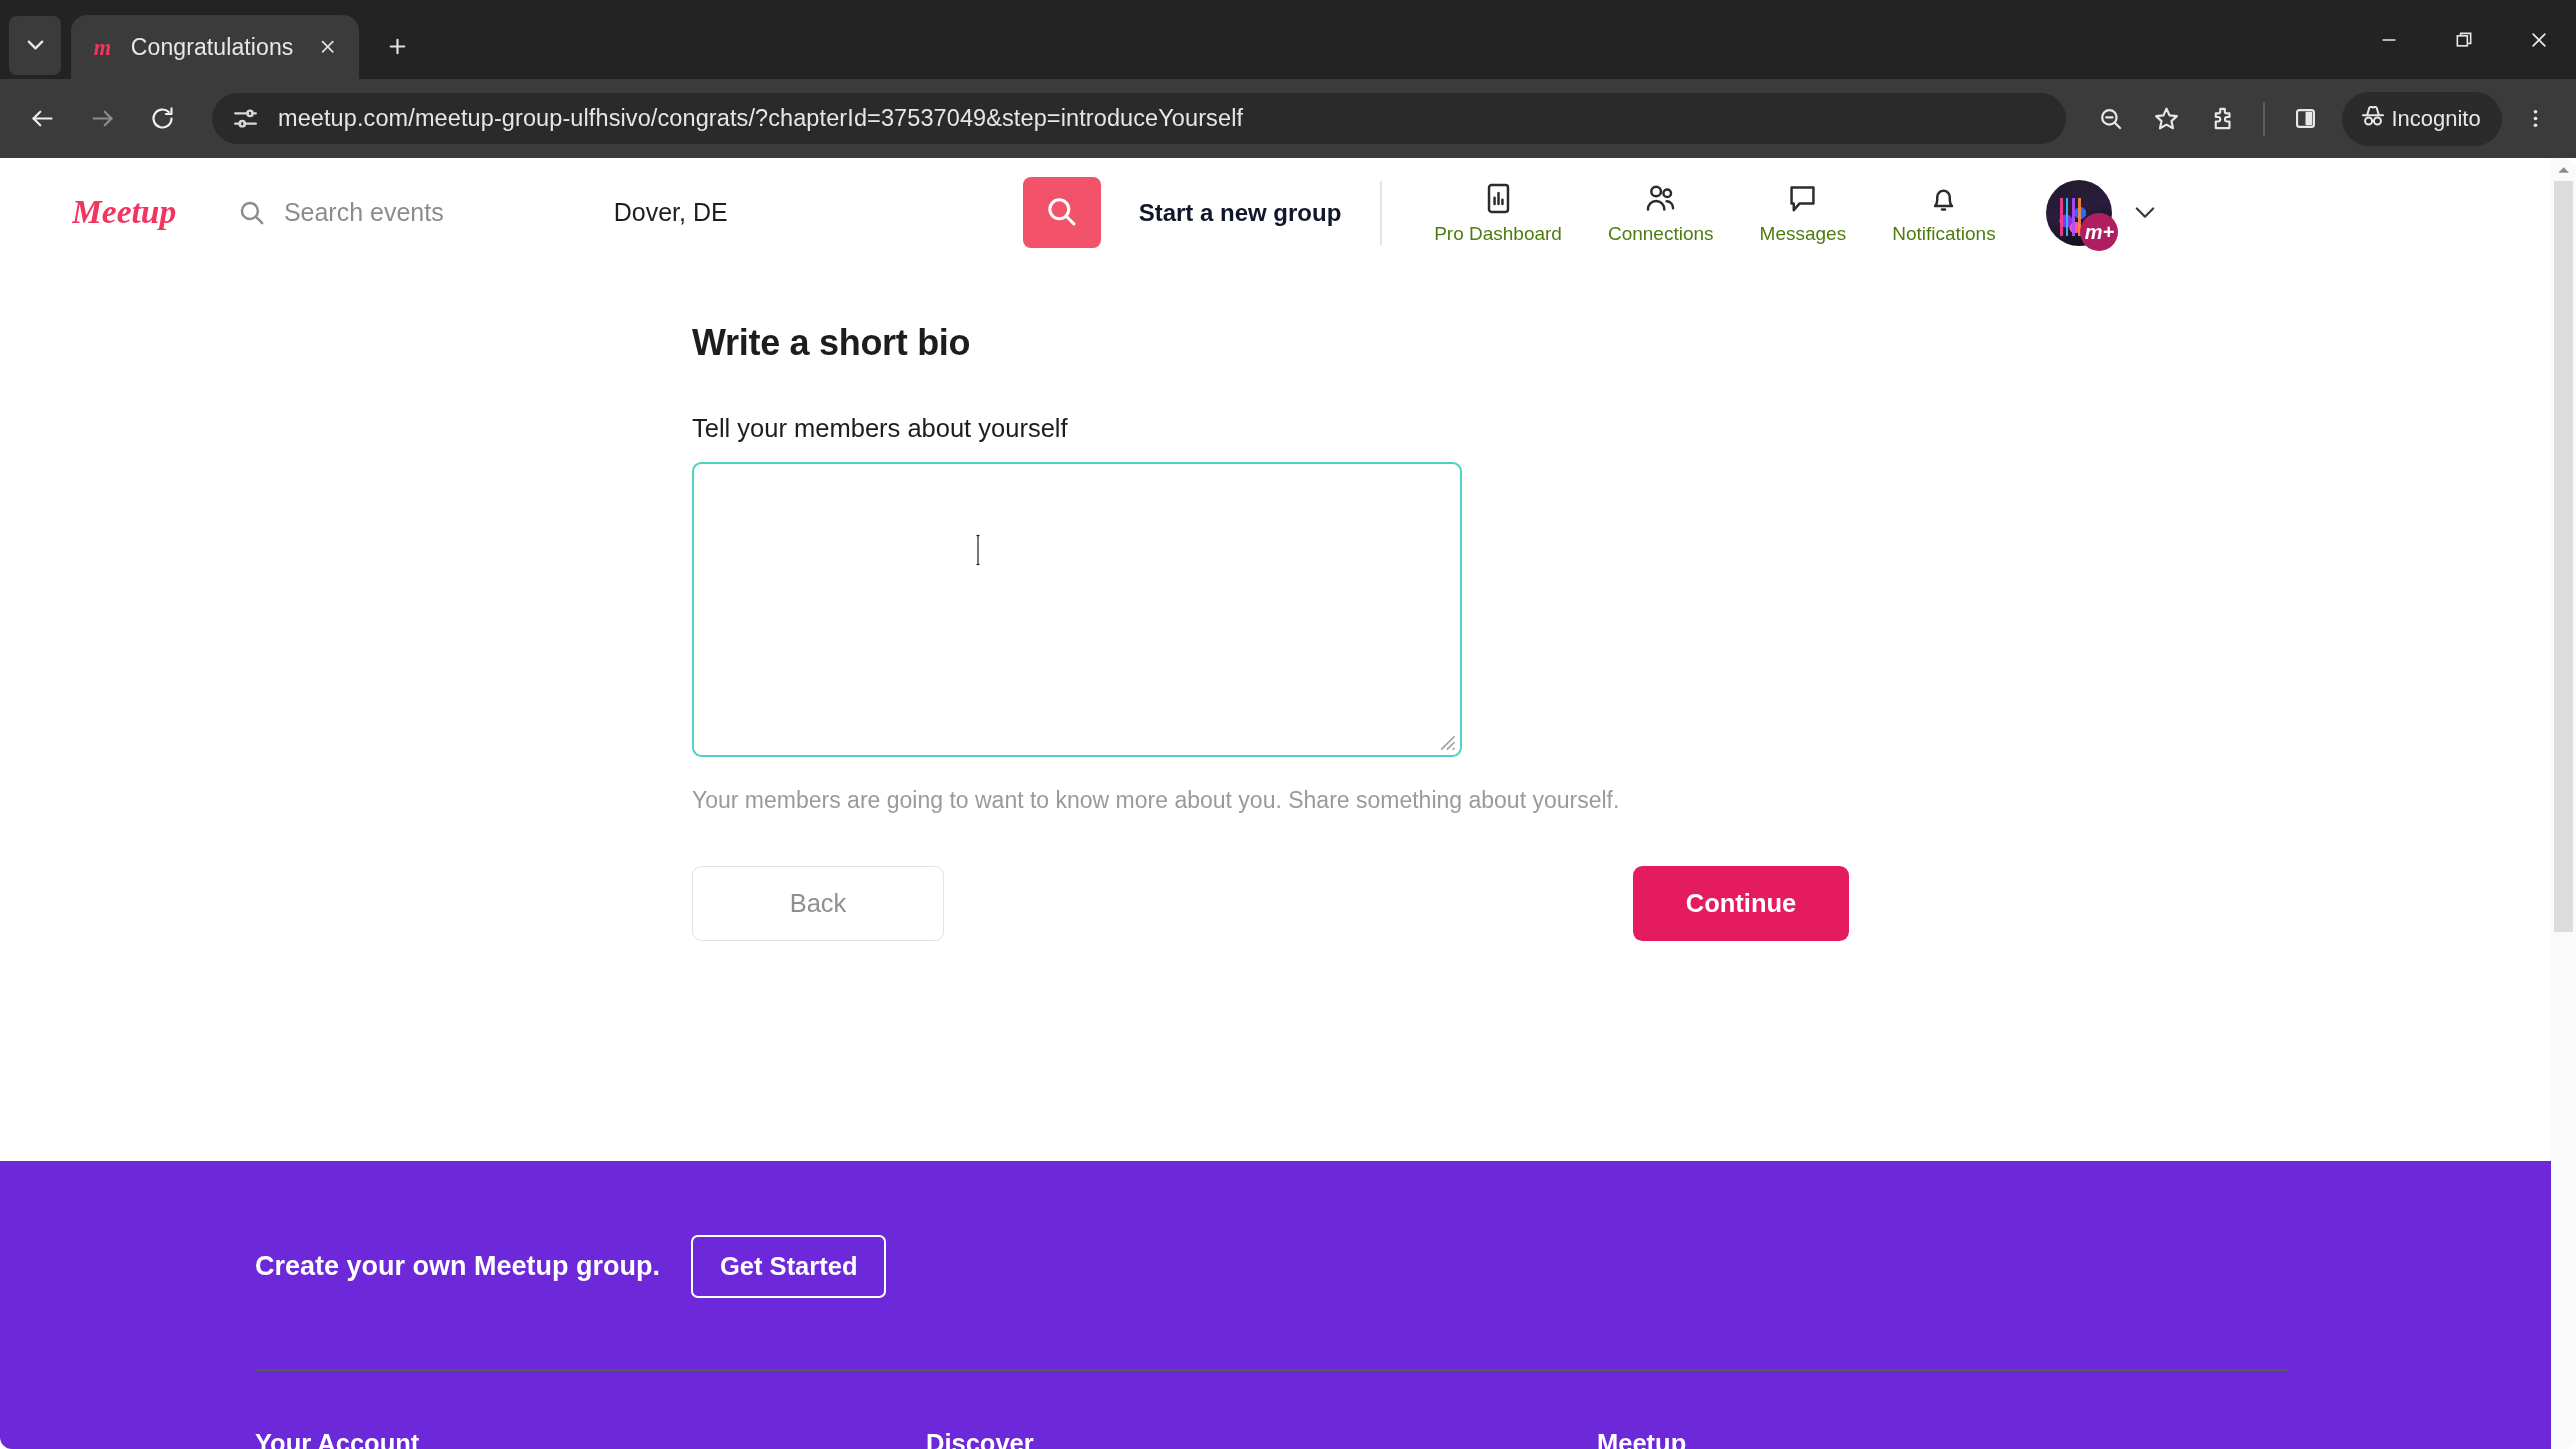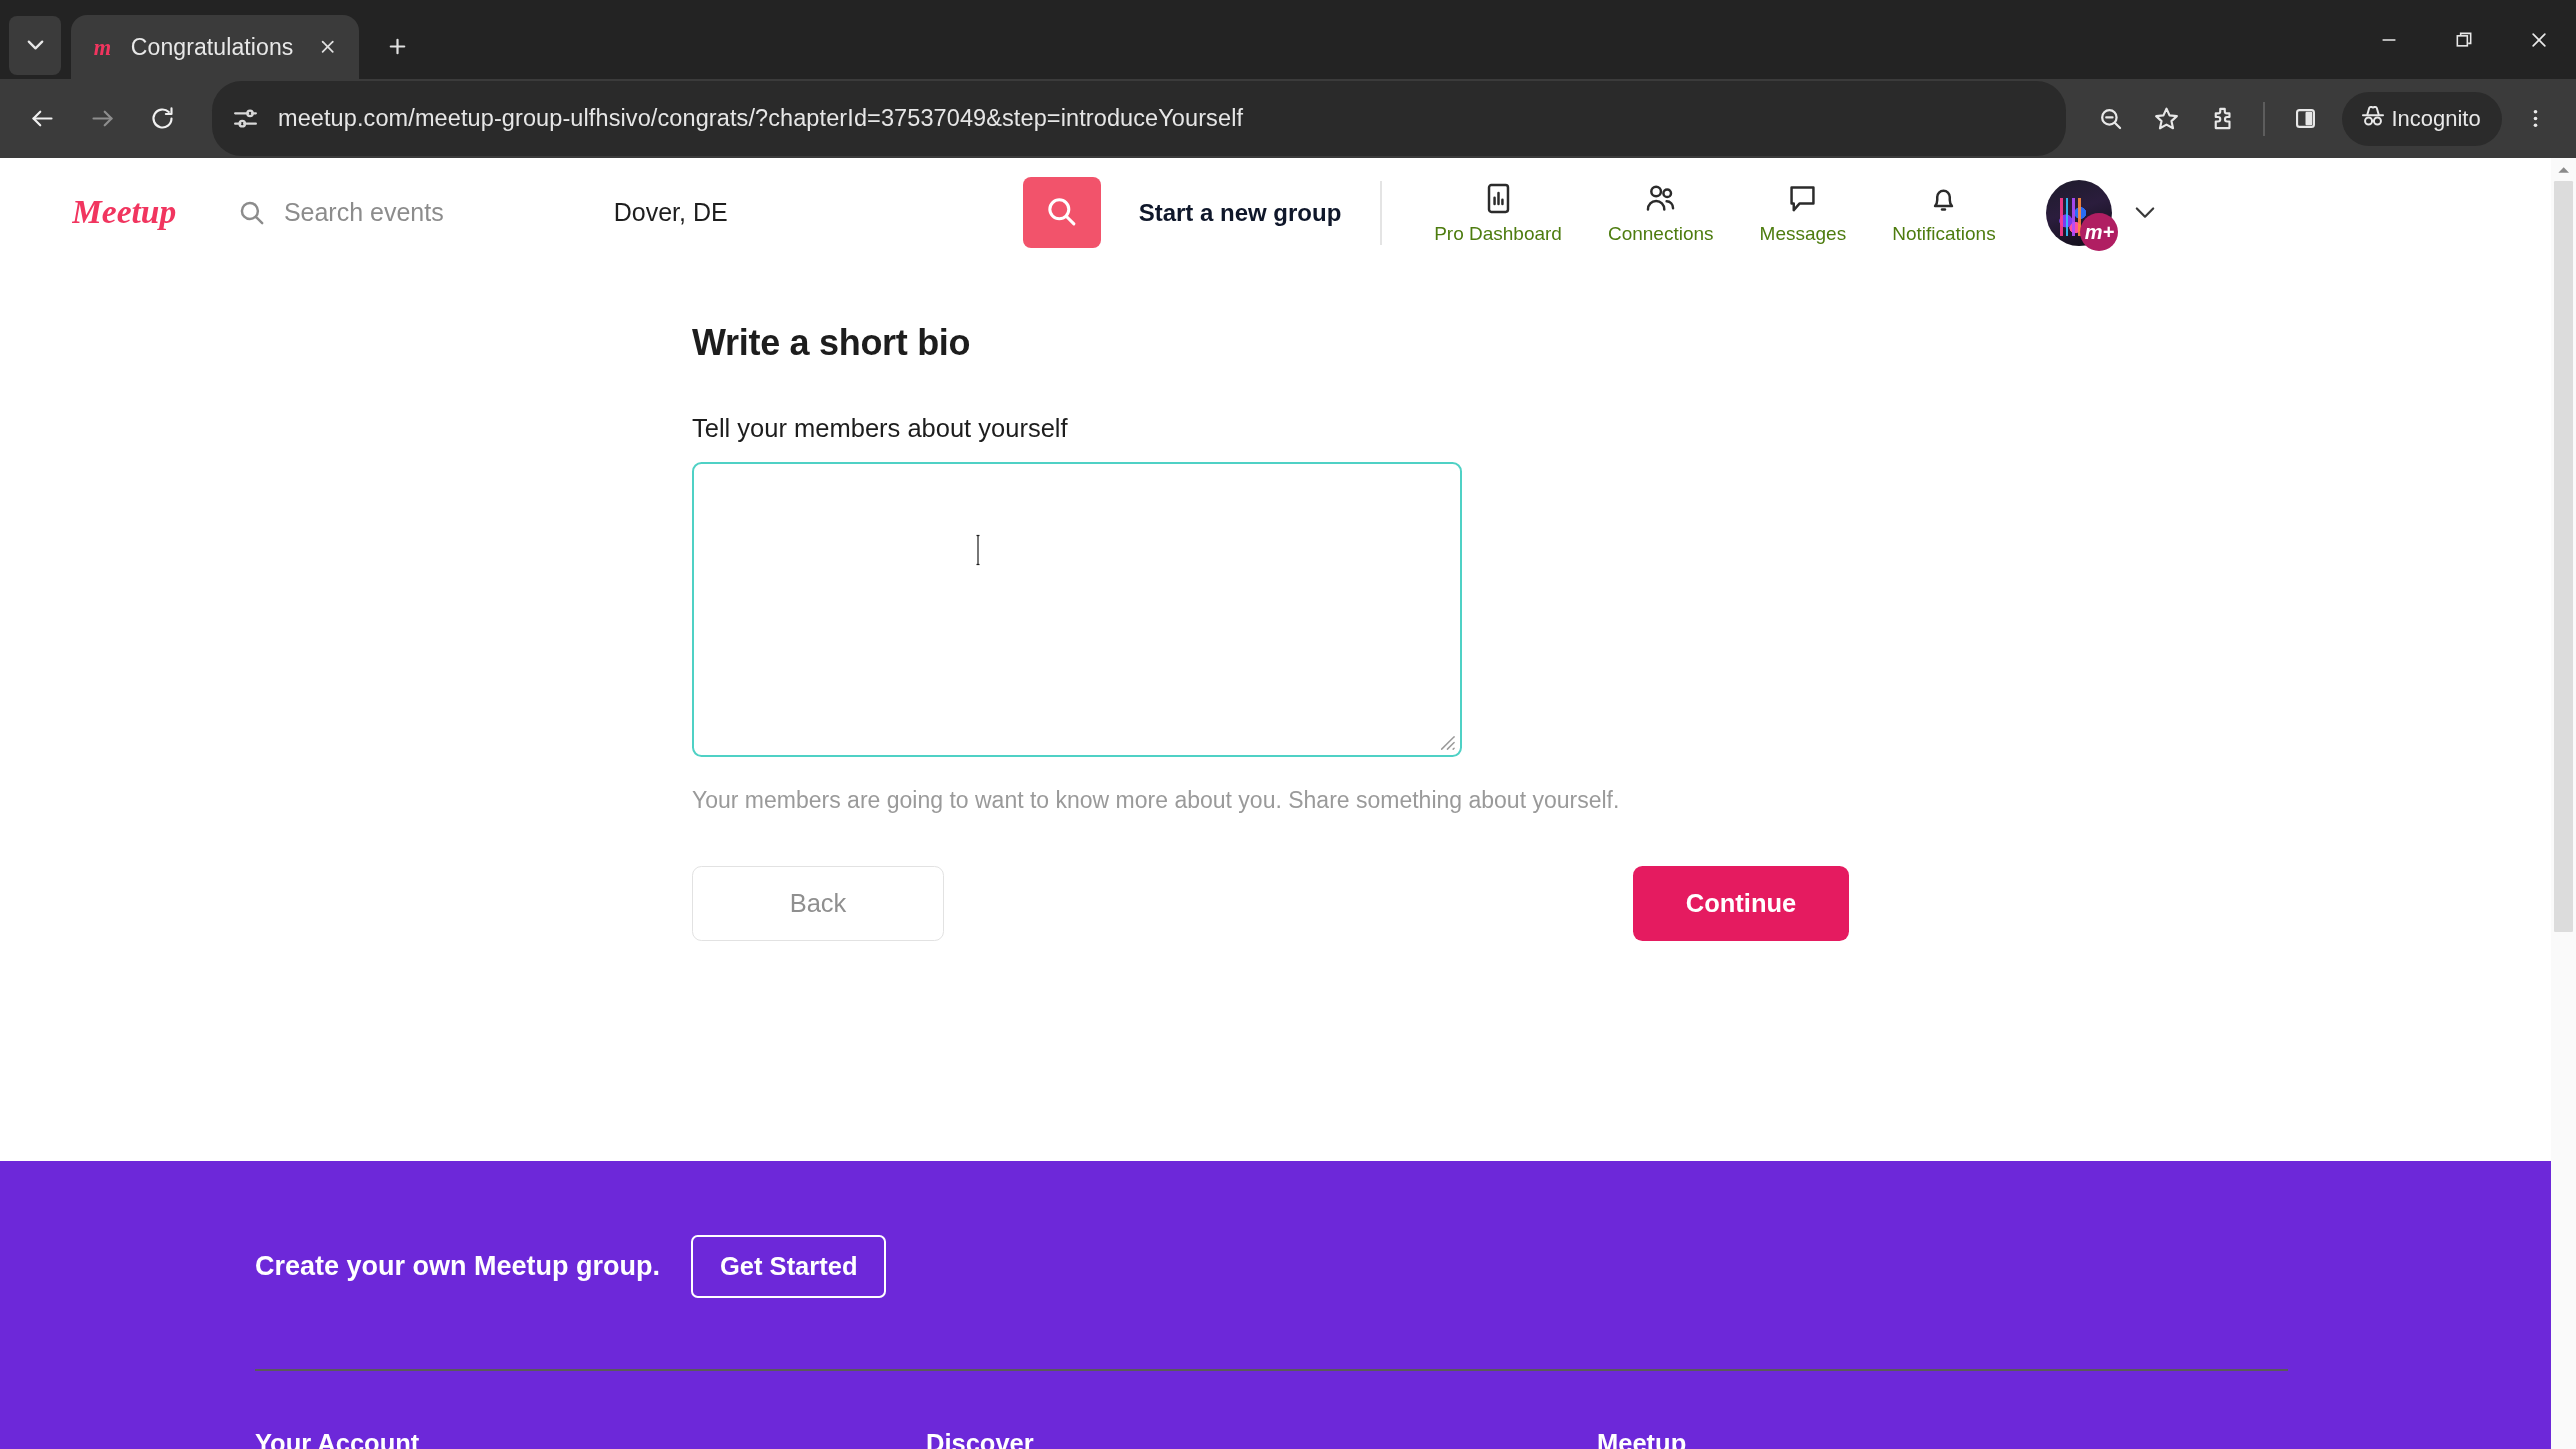--- a/index.html
+++ b/index.html
@@ -44,42 +44,42 @@
 
   .toolbar {
     height:79px; background:#3b3b3b; display:flex; align-items:center;
     padding:0 14.8px; gap:4px; flex:0 0 79px;
   }
   .nav-btn { width:56px; height:56px; border-radius:50%; display:flex; align-items:center; justify-content:center; flex:0 0 56px; }
   .nav-btn svg { width:27px; height:27px; }
   .nav-btn.disabled svg { opacity:.45; }
 
   .omnibox {
-    flex:1; height:75px; background:#2a2a2a; border-radius:29.5px;
+    flex:1; height:51px; background:#2a2a2a; border-radius:29.5px;
     display:flex; align-items:center; padding:0 17.4px; margin:0 14.8px 0 17.4px; gap:17.4px;
   }
   .site-info { width:31px; height:31px; flex:0 0 31px; display:flex; align-items:center; justify-content:center; }
   .url-text {
     flex:1; color:#e6e6e6; font-size:23.5px; white-space:nowrap; overflow:hidden;
     text-overflow:ellipsis; letter-spacing:0.1px;
   }
   .tb-icon { width:52px; height:52px; border-radius:50%; display:flex; align-items:center; justify-content:center; flex:0 0 52px; }
   .tb-icon svg { width:27px; height:27px; }
   .tb-divider { width:1.3px; height:34px; background:#5d5d5d; margin:0 10.7px; flex:0 0 1.3px; }
   .incognito-pill {
     height:54px; border-radius:27px; background:#2b2b2b; display:flex; align-items:center;
     gap:4px; padding:0 21.5px 0 17.4px; margin-left:6.7px; flex:0 0 auto;
   }
   .incognito-pill svg { width:28px; height:28px; flex:0 0 28px; }
   .incognito-pill span { color:#e8e8e8; font-size:22px; white-space:nowrap; }
   .menu-btn { width:51px; height:51px; display:flex; align-items:center; justify-content:center; flex:0 0 51px; margin-left:4px; }
   .menu-btn svg { width:23px; height:23px; }
 
   
-  .viewport { flex:1; position:relative; background:#fff; overflow:hidden; }
+  .viewport { flex:1; position:relative; background:#fff; overflow:hidden;border-radius:12px; }
 
   
   .scrollbar { position:absolute; right:0; top:0; width:25.5px; height:100%; background:#fafafa; }
   .sb-arrow { width:25.5px; height:23px; display:flex; align-items:center; justify-content:center; }
   .sb-arrow svg { width:13.4px; height:8px; }
   .sb-thumb { position:absolute; top:23px; left:3.4px; width:19px; height:751px; background:#dcdcdc; border-radius:1.3px; }
 
   
   .mu-header {
     height:109px; display:flex; align-items:center; padding:0 42px 0 72px;

